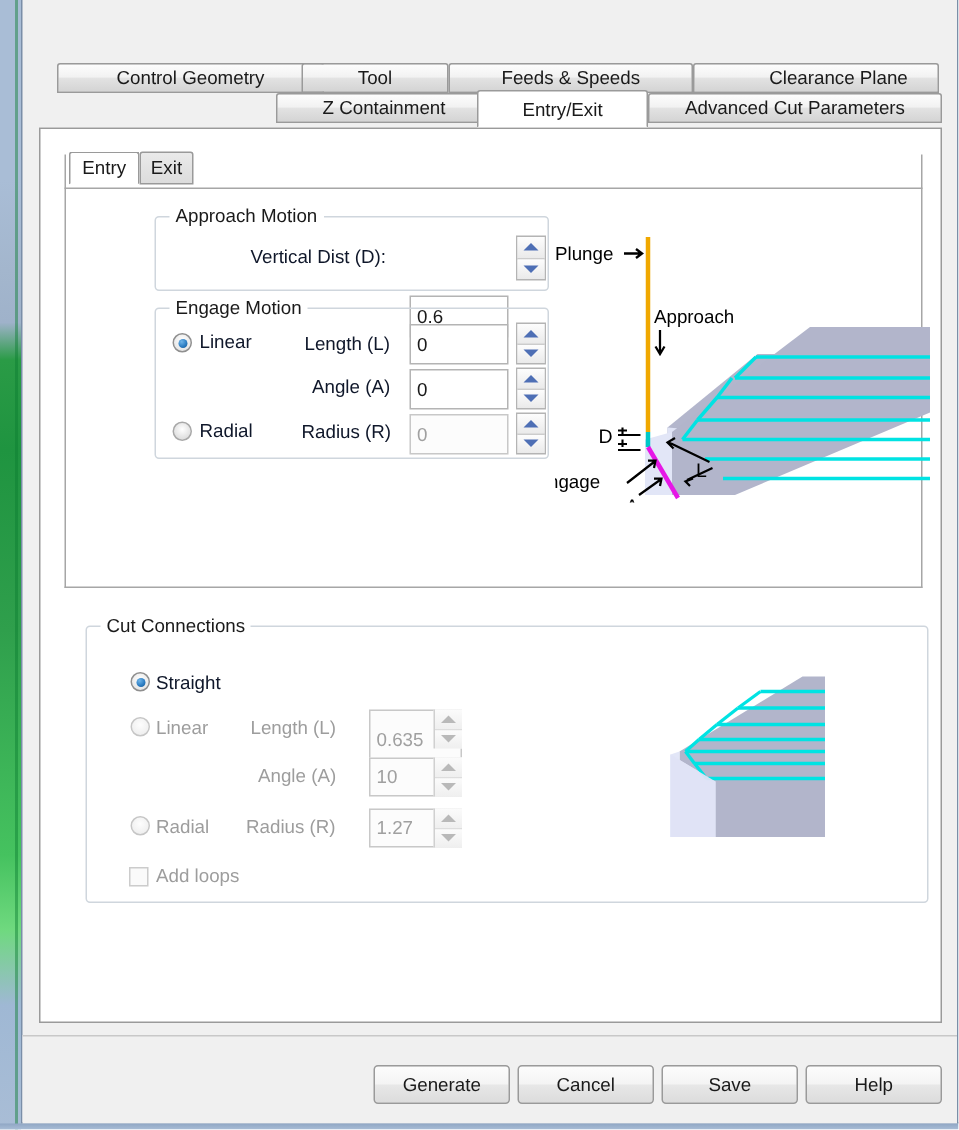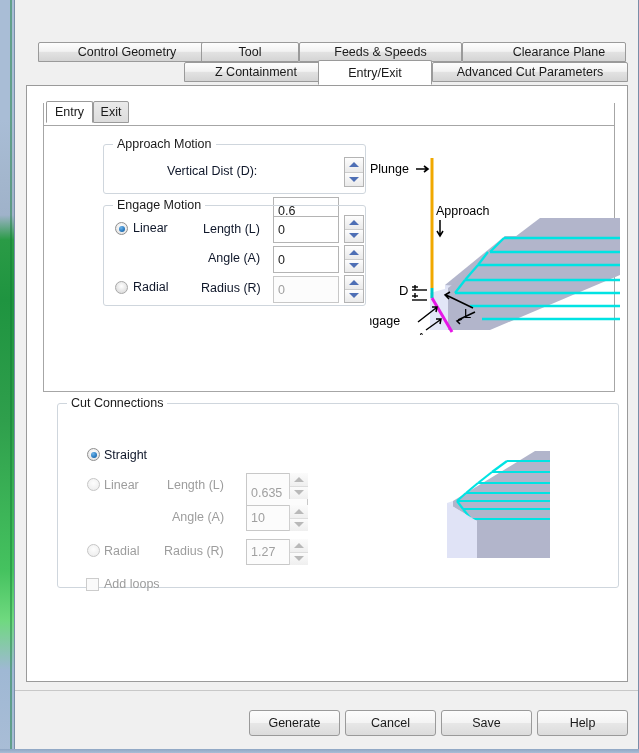--- a/index.html
+++ b/index.html
@@ -358,21 +358,21 @@
       </g>
       <text x="-13" y="185" font-family="Liberation Sans, sans-serif" font-size="12.5" fill="#000">Engage</text>
       <path d="M48,182 L66,168 M62,167 L67,167 L66,172" stroke="#000" stroke-width="1.5" fill="none"></path>
       <path d="M56,190 L70,180 M66,179 L71,179 L70,184" stroke="#000" stroke-width="1.5" fill="none"></path>
       <text x="47" y="202" font-family="Liberation Sans, sans-serif" font-size="13" fill="#000">A</text>
       <text x="94" y="178" font-family="Liberation Sans, sans-serif" font-size="13" fill="#000">L</text>
       <path d="M105,172 L88,180 M92,179 L87,181 L90,184" stroke="#000" stroke-width="1.5" fill="none"></path>
       <path d="M103,168 L76,155 M80,152 L75,155 L79,159" stroke="#000" stroke-width="1.5" fill="none"></path>
     </svg>
 
-    <div class="group" style="left:42px; top:403px; width:562px; height:185px;">
+    <div class="group" style="left:42px; top:417px; width:562px; height:185px;">
       <span class="group-title">Cut Connections</span>
     </div>
 
     <div class="radio on" style="left:72px; top:448px;"></div>
     <div class="lbl" style="left:89px; top:448px;">Straight</div>
 
     <div class="radio dim" style="left:72px; top:478px;"></div>
     <div class="lbl dim" style="left:89px; top:478px;">Linear</div>
     <div class="lbl dim" style="left:152px; top:478px;">Length (L)</div>
     <div class="tinput dim" style="left:231px; top:473px; width:62px; height:40px;">0.635</div>

